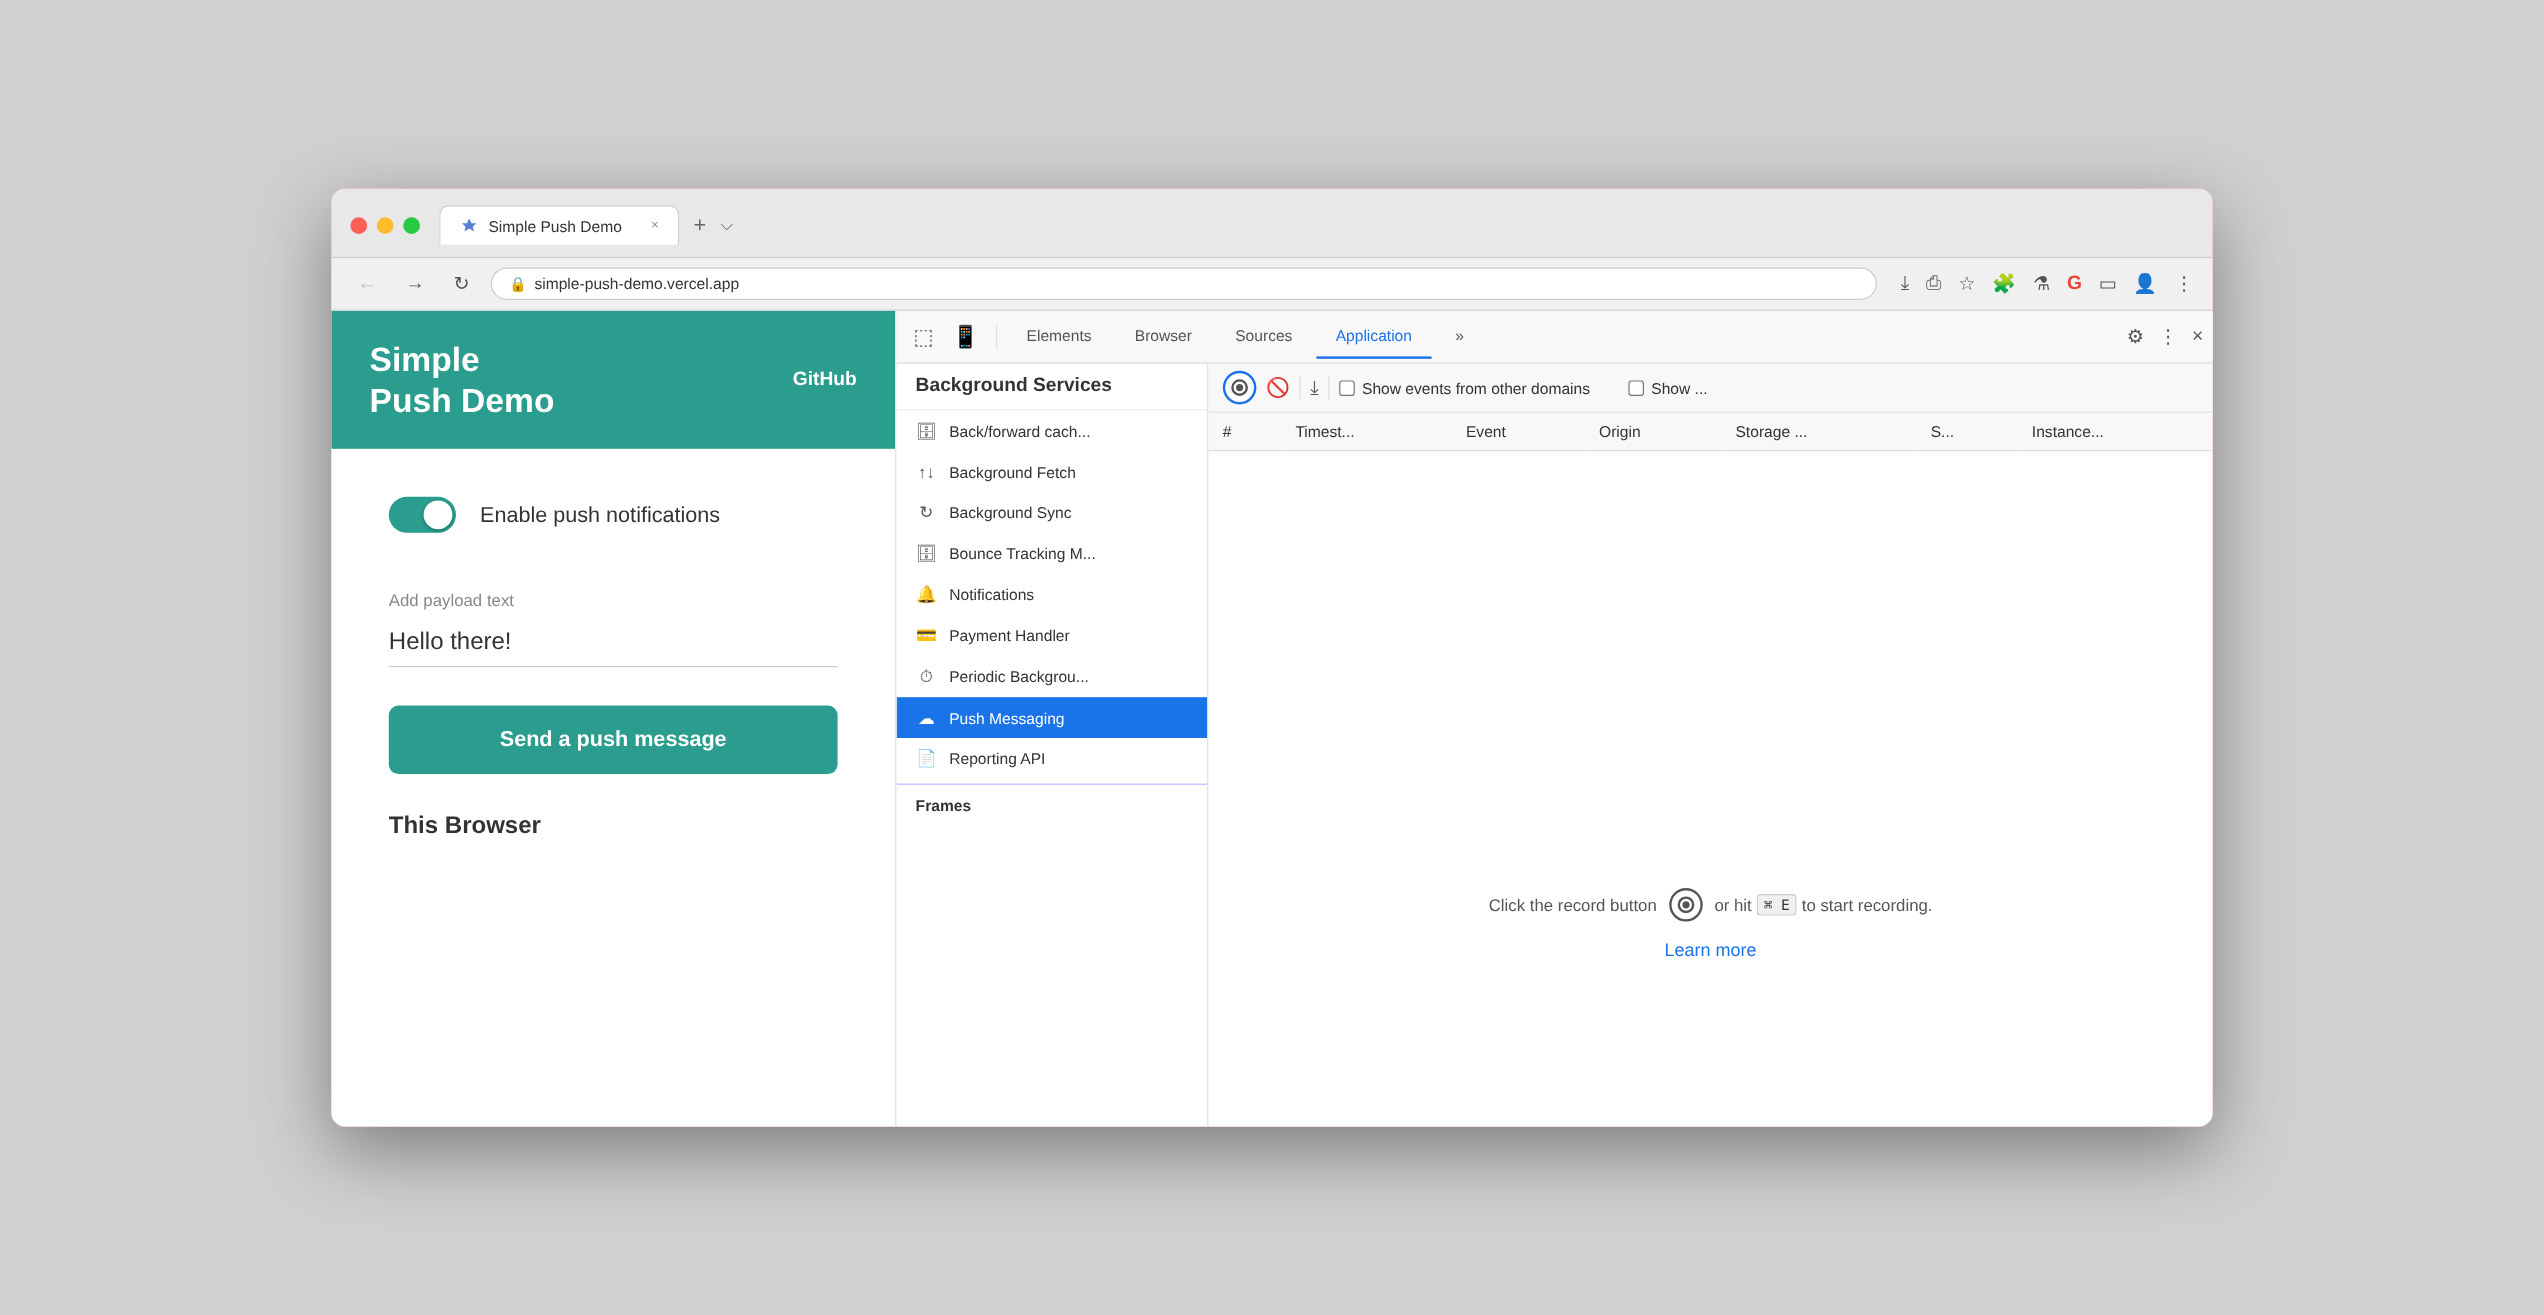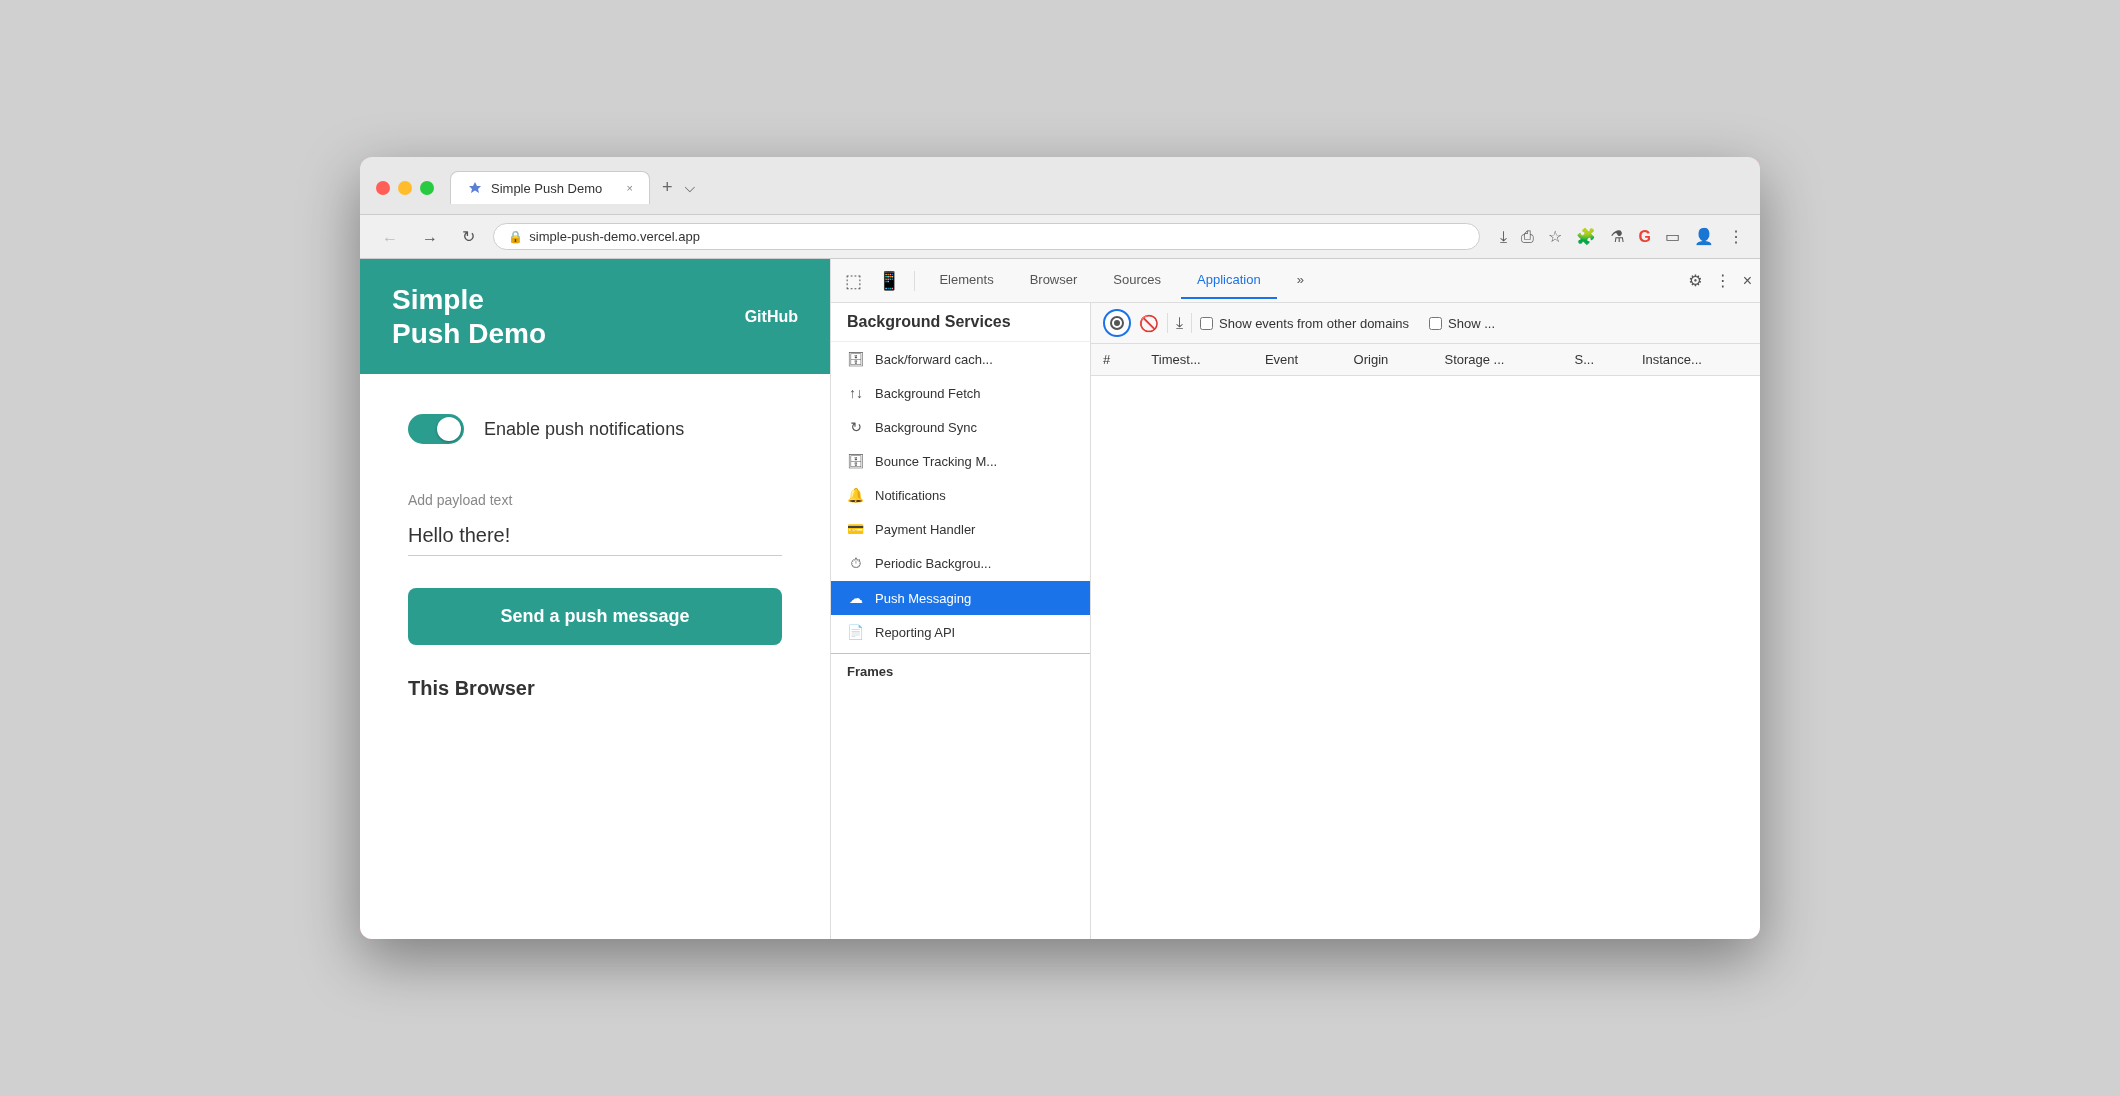--- a/index.html
+++ b/index.html
@@ -6,21 +6,21 @@
     body {
       background: #d0d0d0;
       display: flex;
       justify-content: center;
       align-items: center;
       min-height: 100vh;
       font-family: -apple-system, BlinkMacSystemFont, 'Segoe UI', Helvetica, Arial, sans-serif;
     }
 
     .browser-window {
-      width: 1400px;
+      width: 1568px;
       background: #fca5a5;
       border-radius: 12px;
       box-shadow: 0 20px 60px rgba(0,0,0,0.4);
       overflow: hidden;
     }
 
     
     .title-bar {
       background: #e8e8e8;
       padding: 12px 16px 0;
@@ -699,21 +699,21 @@
               </div>
             </div>
             <button class="dt-clear-btn">🚫</button>
             <div class="dt-toolbar-separator"></div>
             <span class="dt-download-btn">⤓</span>
             <div class="dt-toolbar-separator"></div>
             <label class="dt-checkbox-group">
               <input type="checkbox" style="">
               <span>Show events from other domains</span>
             </label>
-            <label class="dt-checkbox-group" style="margin-left: 12px;">
+            <label class="dt-checkbox-group" style="margin-left: 24px;">
               <input type="checkbox" style="">
               <span>Show ...</span>
             </label>
           </div>
 
           <div class="dt-table">
             <table>
               <thead>
                 <tr>
                   <th>#</th>
@@ -723,17 +723,31 @@
                   <th>Storage ...</th>
                   <th>S...</th>
                   <th>Instance...</th>
                 </tr>
               </thead>
               <tbody>
               </tbody>
             </table>
           </div>
 
+          <div class="dt-empty-state">
+            <div class="empty-state-text">
+              <span>Click the record button</span>
+              <div class="record-btn-large">
+                <div class="record-inner-large">
+                  <div class="record-dot-large"></div>
+                </div>
+              </div>
+              <span>or hit</span>
+              <span class="kbd">⌘ E</span>
+              <span>to start recording.</span>
+            </div>
+            <a href="#" class="learn-more-link">Learn more</a>
+          </div>
         </div>
       </div>
     </div>
   </div>
 </div>
 
 </body></html>

